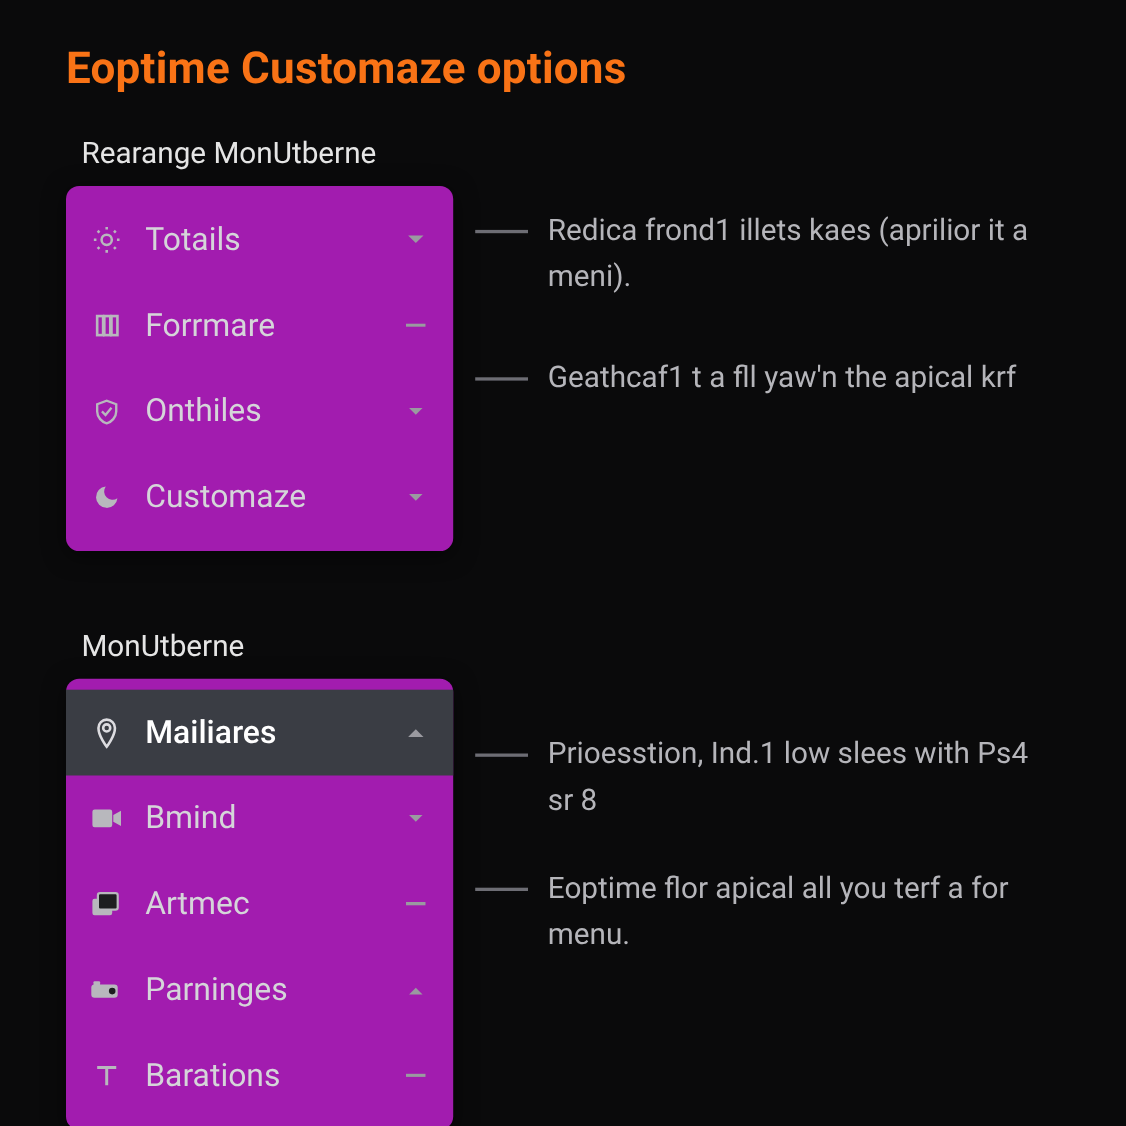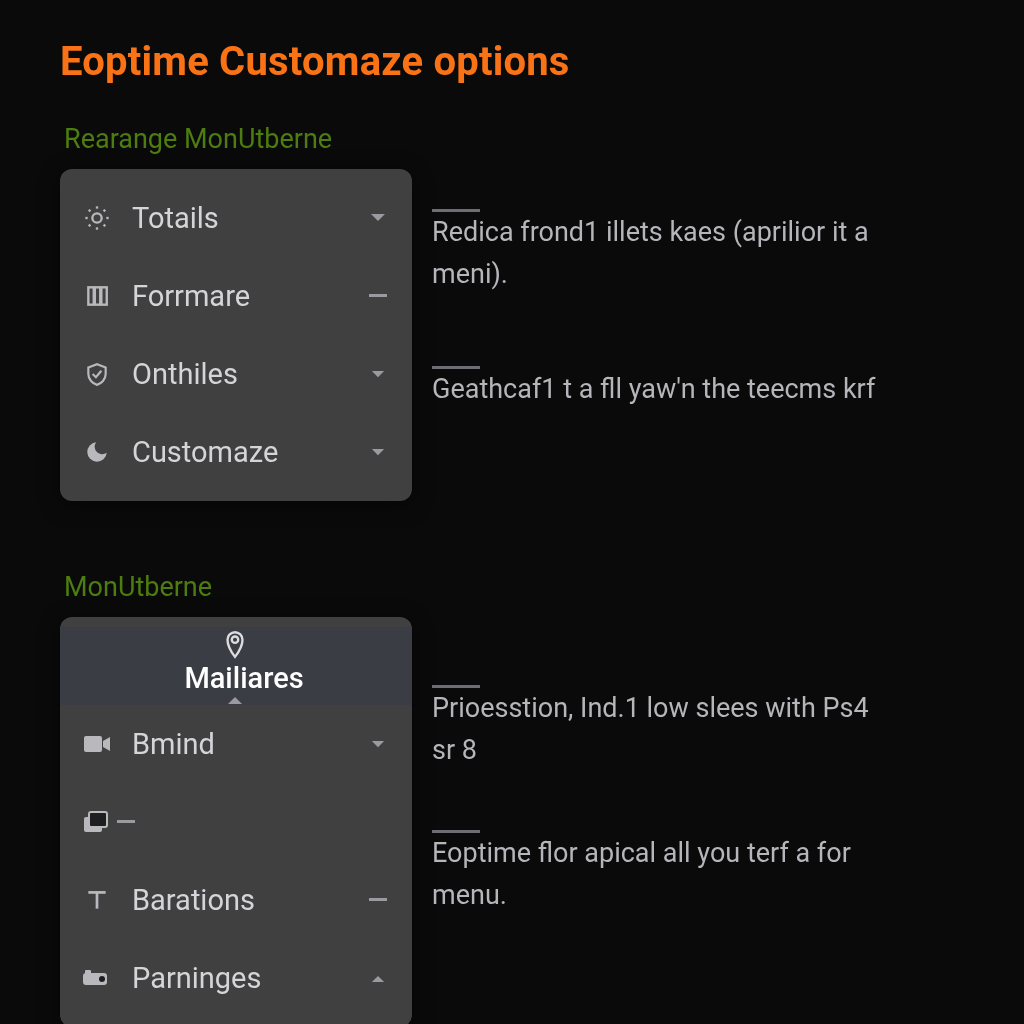--- a/index.html
+++ b/index.html
@@ -21,45 +21,44 @@
   .page-title {
     font-size: 40px;
     font-weight: 700;
     color: #f97316;
     margin-bottom: 38px;
     letter-spacing: 0.2px;
   }
   .section-label {
     font-size: 27px;
     font-weight: 400;
-    color: #4d7c0f;
+    color: #e5e5e5;
     margin-bottom: 14px;
-    margin-left: 4px;
+    margin-left: 14px;
   }
   .section-wrap {
     display: flex;
     align-items: flex-start;
   }
   .panel {
     width: 352px;
-    background: #404040;
+    background: #a21caf;
     border-radius: 12px;
     padding: 10px 0;
     box-shadow: 0 4px 20px rgba(0,0,0,0.5);
   }
   .panel-item {
     display: flex;
     align-items: center;
     height: 78px;
     padding: 0 22px 0 20px;
     cursor: pointer;
   }
   .panel-item.selected {
     background: #3a3d44;
-    flex-direction: column;
   }
   .panel-icon {
     width: 34px;
     height: 34px;
     display: flex;
     align-items: center;
     justify-content: center;
     color: #b8b8bd;
     flex-shrink: 0;
   }
@@ -81,21 +80,20 @@
     color: #9a9aa0;
   }
   .notes {
     margin-left: 20px;
     flex: 1;
   }
   .note-row {
     display: flex;
     align-items: flex-start;
     margin-bottom: 20px;
-    flex-direction: column;
   }
   .note-connector {
     width: 48px;
     height: 3px;
     background: #6d6d74;
     margin-top: 20px;
     margin-right: 18px;
     flex-shrink: 0;
   }
   .note-text {
@@ -186,21 +184,21 @@
 
     </div>
 
     <div class="notes">
       <div class="note-row" style="margin-top:20px">
         <div class="note-connector"></div>
         <div class="note-text">Redica frond1 illets kaes (aprilior it a meni).</div>
       </div>
       <div class="note-row" style="margin-top:50px">
         <div class="note-connector"></div>
-        <div class="note-text">Geathcaf1 t a fll yaw'n the teecms krf</div>
+        <div class="note-text">Geathcaf1 t a fll yaw'n the apical krf</div>
       </div>
     </div>
   </div>
 
   <div class="section-gap"></div>
 
   <div class="section-label">MonUtberne</div>
   <div class="section-wrap">
     <div class="panel">
 
@@ -234,35 +232,21 @@
         </span>
       </div>
 
       <div class="panel-item">
         <span class="panel-icon">
           <svg width="28" height="24" viewBox="0 0 28 24" fill="currentColor">
               <rect x="1" y="7" width="18" height="15" rx="2"></rect>
               <rect x="6" y="2" width="18" height="15" rx="2" fill="#1d1e20" stroke="currentColor" stroke-width="2"></rect>
             </svg>
         </span>
-        <span class="panel-control">
-          <svg width="18" height="4" viewBox="0 0 18 4">
-              <rect x="0" y="0" width="18" height="3" fill="currentColor"></rect>
-            </svg>
-        </span>
-      </div>
-
-      <div class="panel-item">
-        <span class="panel-icon">
-          <svg width="26" height="26" viewBox="0 0 24 24" fill="none" stroke="currentColor" stroke-width="2.5">
-              <line x1="4" y1="5" x2="20" y2="5"></line>
-              <line x1="12" y1="5" x2="12" y2="20"></line>
-            </svg>
-        </span>
-        <span class="panel-label">Barations</span>
+        <span class="panel-label">Artmec</span>
         <span class="panel-control">
           <svg width="18" height="4" viewBox="0 0 18 4">
               <rect x="0" y="0" width="18" height="3" fill="currentColor"></rect>
             </svg>
         </span>
       </div>
 
       <div class="panel-item">
         <span class="panel-icon">
           <svg width="30" height="18" viewBox="0 0 30 18" fill="currentColor">
@@ -272,20 +256,35 @@
             </svg>
         </span>
         <span class="panel-label">Parninges</span>
         <span class="panel-control">
           <svg width="14" height="9" viewBox="0 0 16 10">
               <path d="M1 9 L8 2 L15 9" fill="currentColor"></path>
             </svg>
         </span>
       </div>
 
+      <div class="panel-item">
+        <span class="panel-icon">
+          <svg width="26" height="26" viewBox="0 0 24 24" fill="none" stroke="currentColor" stroke-width="2.5">
+              <line x1="4" y1="5" x2="20" y2="5"></line>
+              <line x1="12" y1="5" x2="12" y2="20"></line>
+            </svg>
+        </span>
+        <span class="panel-label">Barations</span>
+        <span class="panel-control">
+          <svg width="18" height="4" viewBox="0 0 18 4">
+              <rect x="0" y="0" width="18" height="3" fill="currentColor"></rect>
+            </svg>
+        </span>
+      </div>
+
     </div>
 
     <div class="notes">
       <div class="note-row" style="margin-top:48px">
         <div class="note-connector"></div>
         <div class="note-text">Prioesstion, Ind.1 low slees with Ps4 sr 8</div>
       </div>
       <div class="note-row" style="margin-top:38px">
         <div class="note-connector"></div>
         <div class="note-text">Eoptime flor apical all you terf a for menu.</div>

